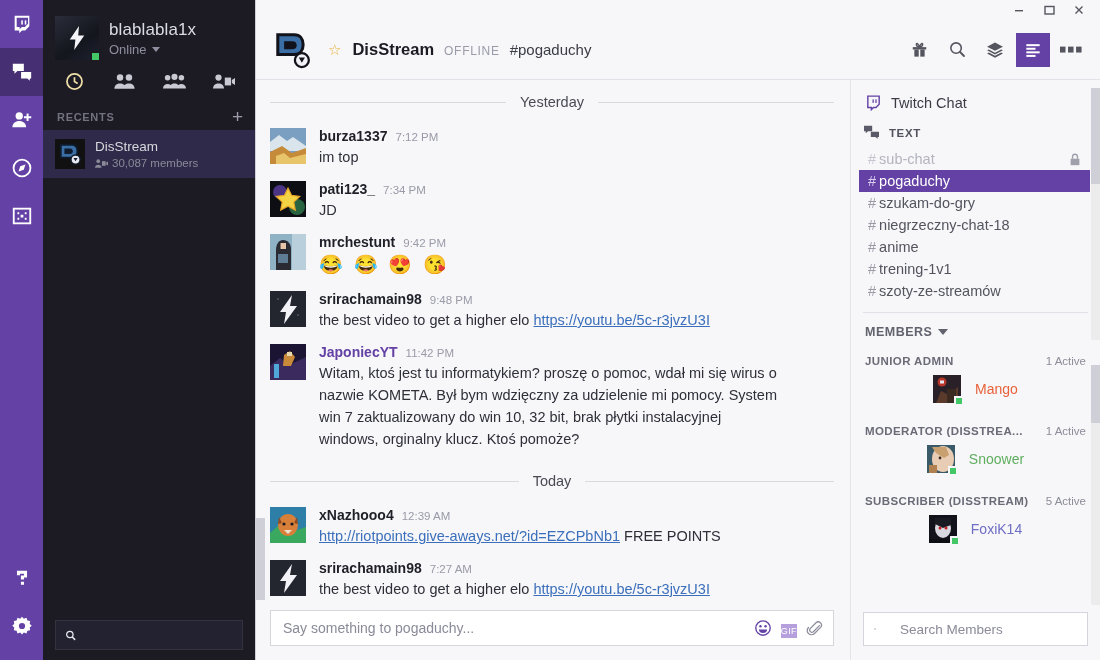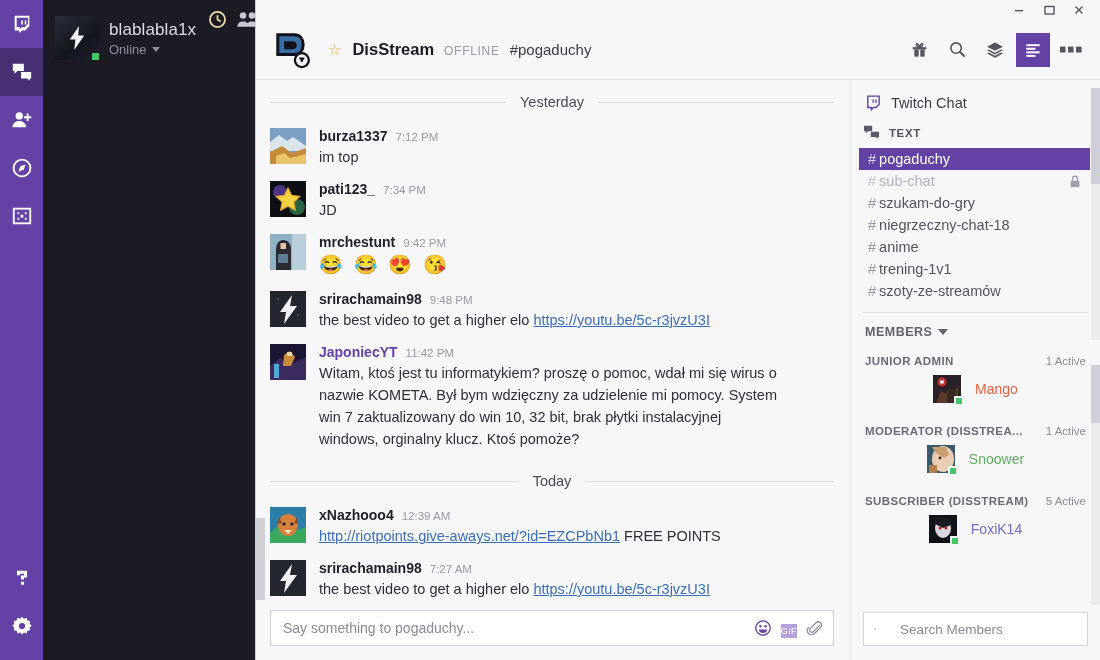--- a/index.html
+++ b/index.html
@@ -25,21 +25,21 @@
   }
   .rail-btn.active { background: #463073; }
   .rail-spacer { flex: 1; }
   .rail-icon { width: 22px; height: 22px; display:block; }
 
   
   .sidebar {
     width: 212px; height: 660px;
     background: #1c1b24;
     flex: none;
-    display: flex; flex-direction: row;
+    display: flex; flex-direction: column;
     position: relative;
   }
   .user-head {
     display: flex; align-items: center;
     padding: 14px 0 0 12px; height: 62px;
   }
   .user-avatar {
     width: 44px; height: 44px; flex: none;
     background: linear-gradient(145deg,#2a2d3a 0%,#14161d 60%,#1d2130 100%);
     position: relative; overflow: hidden;
@@ -673,29 +673,29 @@
 
         <div class="rp-sub">
           <svg width="17" height="15" viewBox="0 0 24 22">
             <path fill="#5a5a68" d="M1 1h12v8H7l-3.5 3.2V9H1V1z"></path>
             <path fill="#5a5a68" d="M11 10h12v7.5h-2v2.8L17.6 17.5H11V10z"></path>
           </svg>
           <span class="rp-sub-label">TEXT</span>
         </div>
 
         <div class="channels">
-          <div class="chan active">
-            <span><span class="hash">#</span><span>pogaduchy</span></span>
-          </div>
           <div class="chan muted">
             <span><span class="hash">#</span><span>sub-chat</span></span>
             <svg width="12" height="13" viewBox="0 0 14 16">
               <path fill="none" stroke="#a0a0ad" stroke-width="1.7" d="M4 7V4.6a3 3 0 016 0V7"></path>
               <rect x="1.6" y="7" width="10.8" height="8" fill="#a0a0ad"></rect>
             </svg>
+          </div>
+          <div class="chan active">
+            <span><span class="hash">#</span><span>pogaduchy</span></span>
           </div>
           <div class="chan">
             <span><span class="hash">#</span><span>szukam-do-gry</span></span>
           </div>
           <div class="chan">
             <span><span class="hash">#</span><span>niegrzeczny-chat-18</span></span>
           </div>
           <div class="chan">
             <span><span class="hash">#</span><span>anime</span></span>
           </div>

